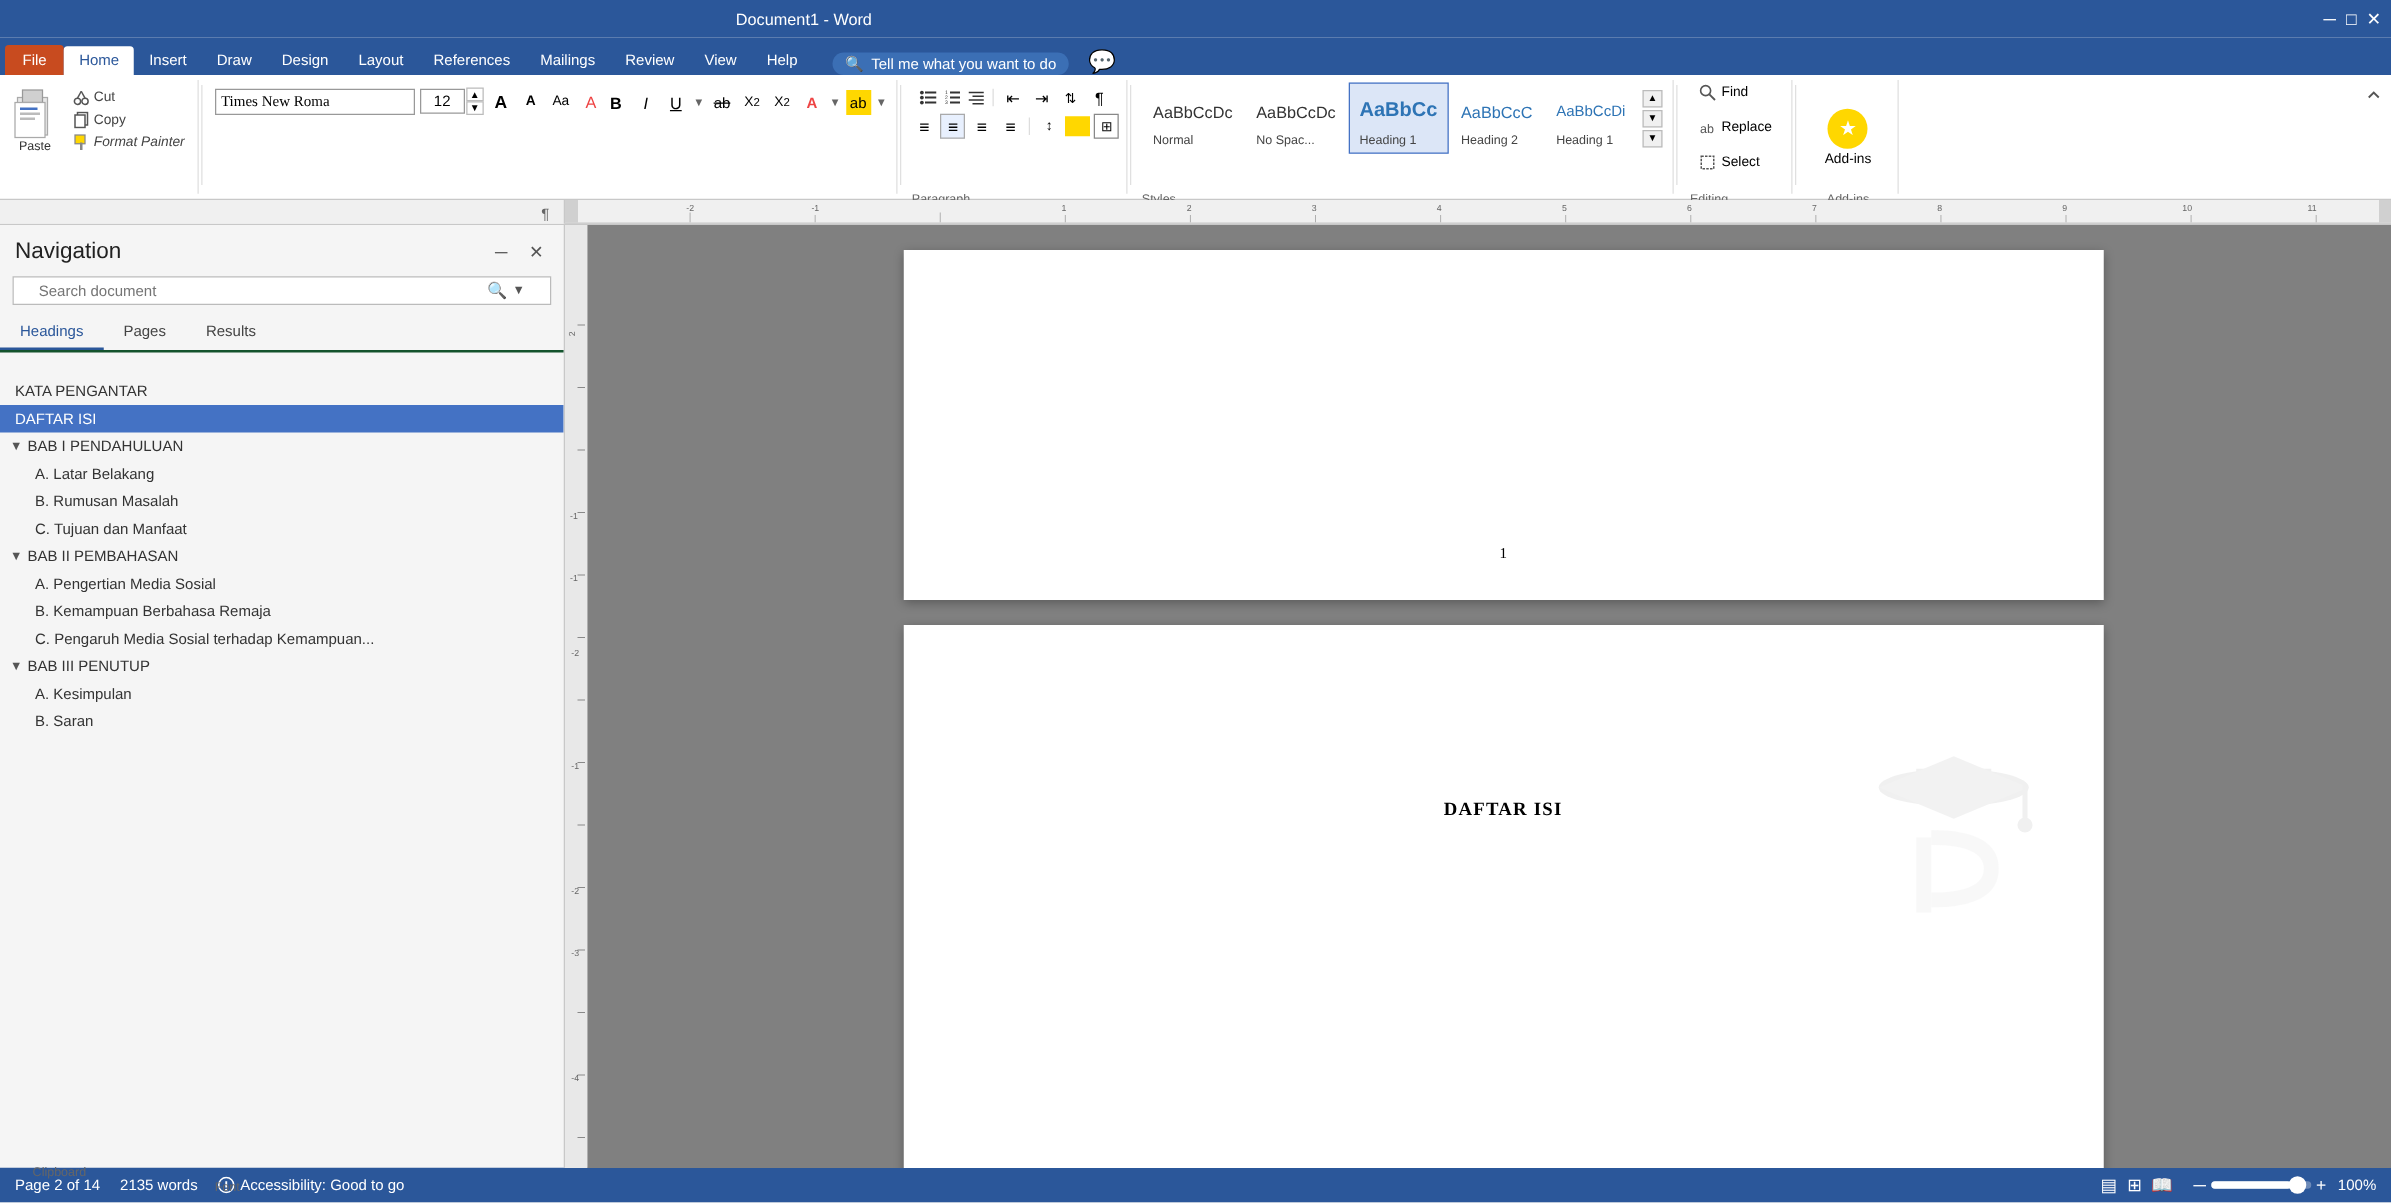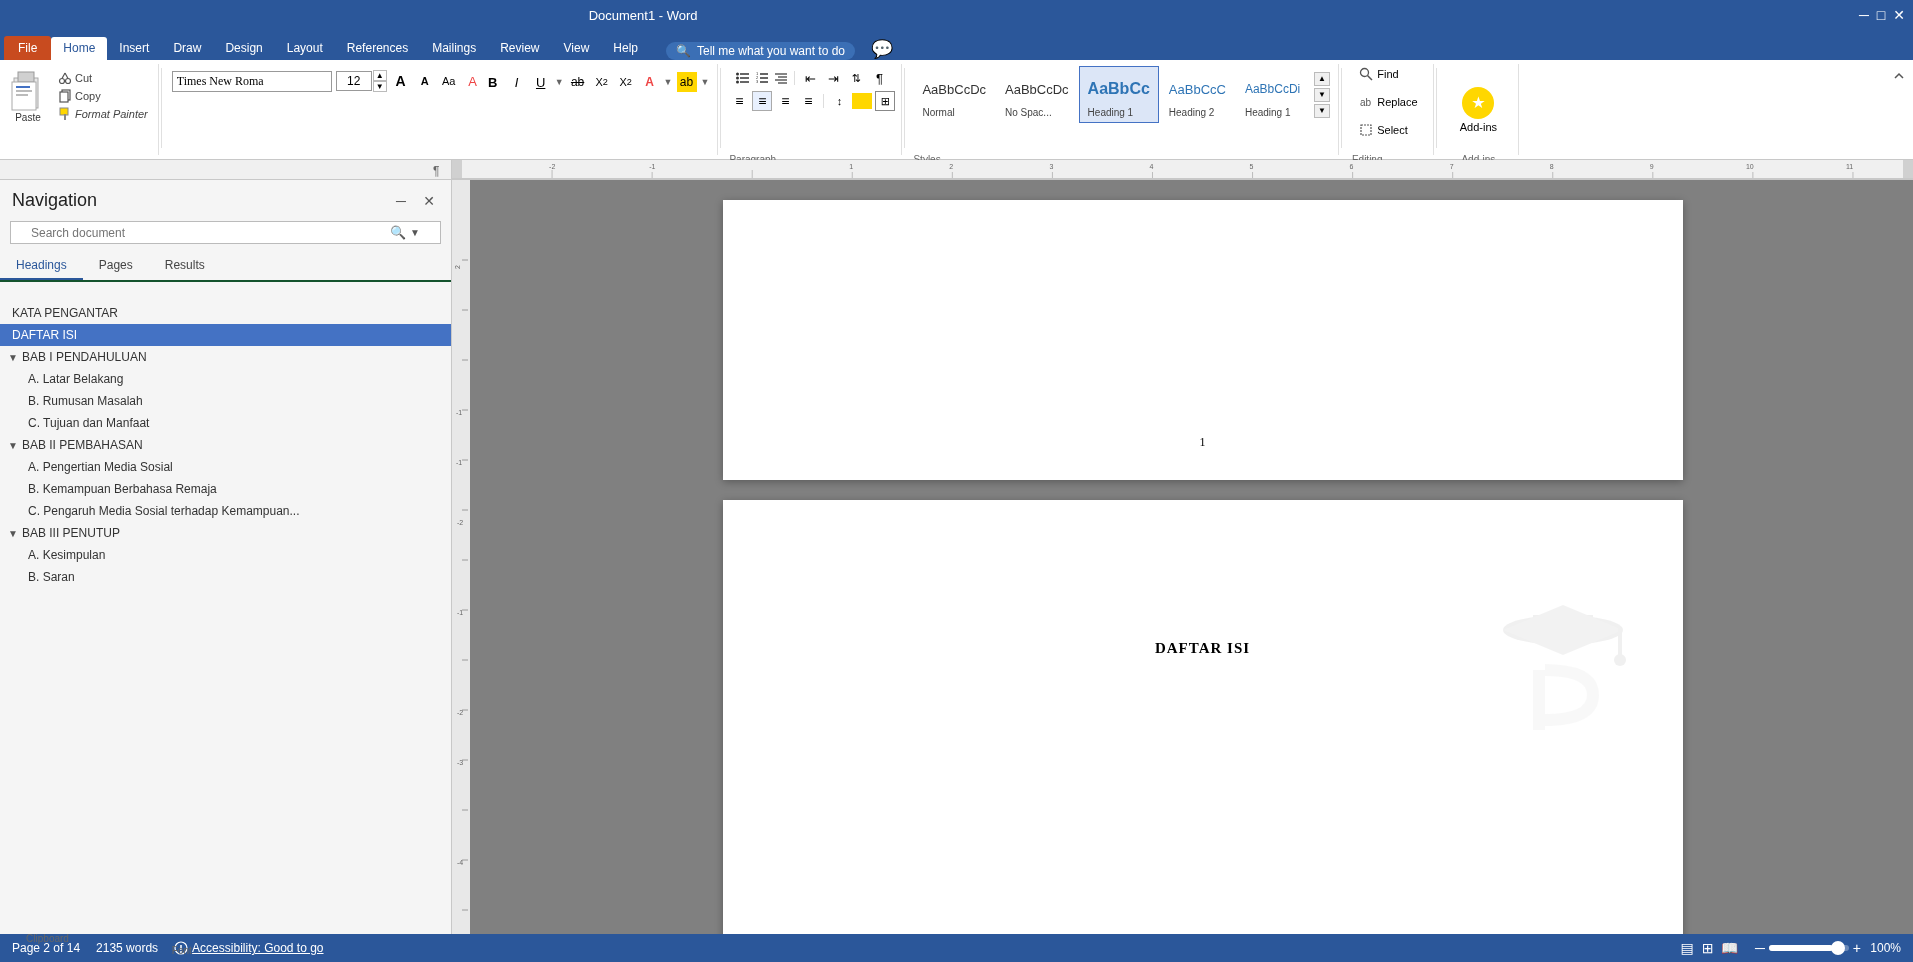--- a/index.html
+++ b/index.html
@@ -753,21 +753,21 @@
         </svg>
       </div>
       <div style="margin-top: 80px; font-family:'Times New Roman',serif; font-size:15px; font-weight:bold; text-align:center; letter-spacing: 1px;">DAFTAR ISI</div>
     </div>
   </div>
 </div>
 
 <div class="status-bar">
   <span>Page 2 of 14</span>
   <span>2135 words</span>
-  <span style="display:flex; align-items:center; gap:4px;text-decoration:underline;">
+  <span style="display:flex; align-items:center; gap:4px;">
     <svg width="14" height="14" viewBox="0 0 14 14">
         <circle cx="7" cy="7" r="6" fill="none" stroke="white" stroke-width="1.2"></circle>
         <line x1="7" y1="4" x2="7" y2="9" stroke="white" stroke-width="1.5"></line>
         <circle cx="7" cy="11" r="1" fill="white"></circle>
       </svg>
     <span>Accessibility: Good to go</span>
   </span>
   <div class="status-right">
 
     <span style="cursor:pointer; font-size:14px;" title="Print Layout">▤</span>

